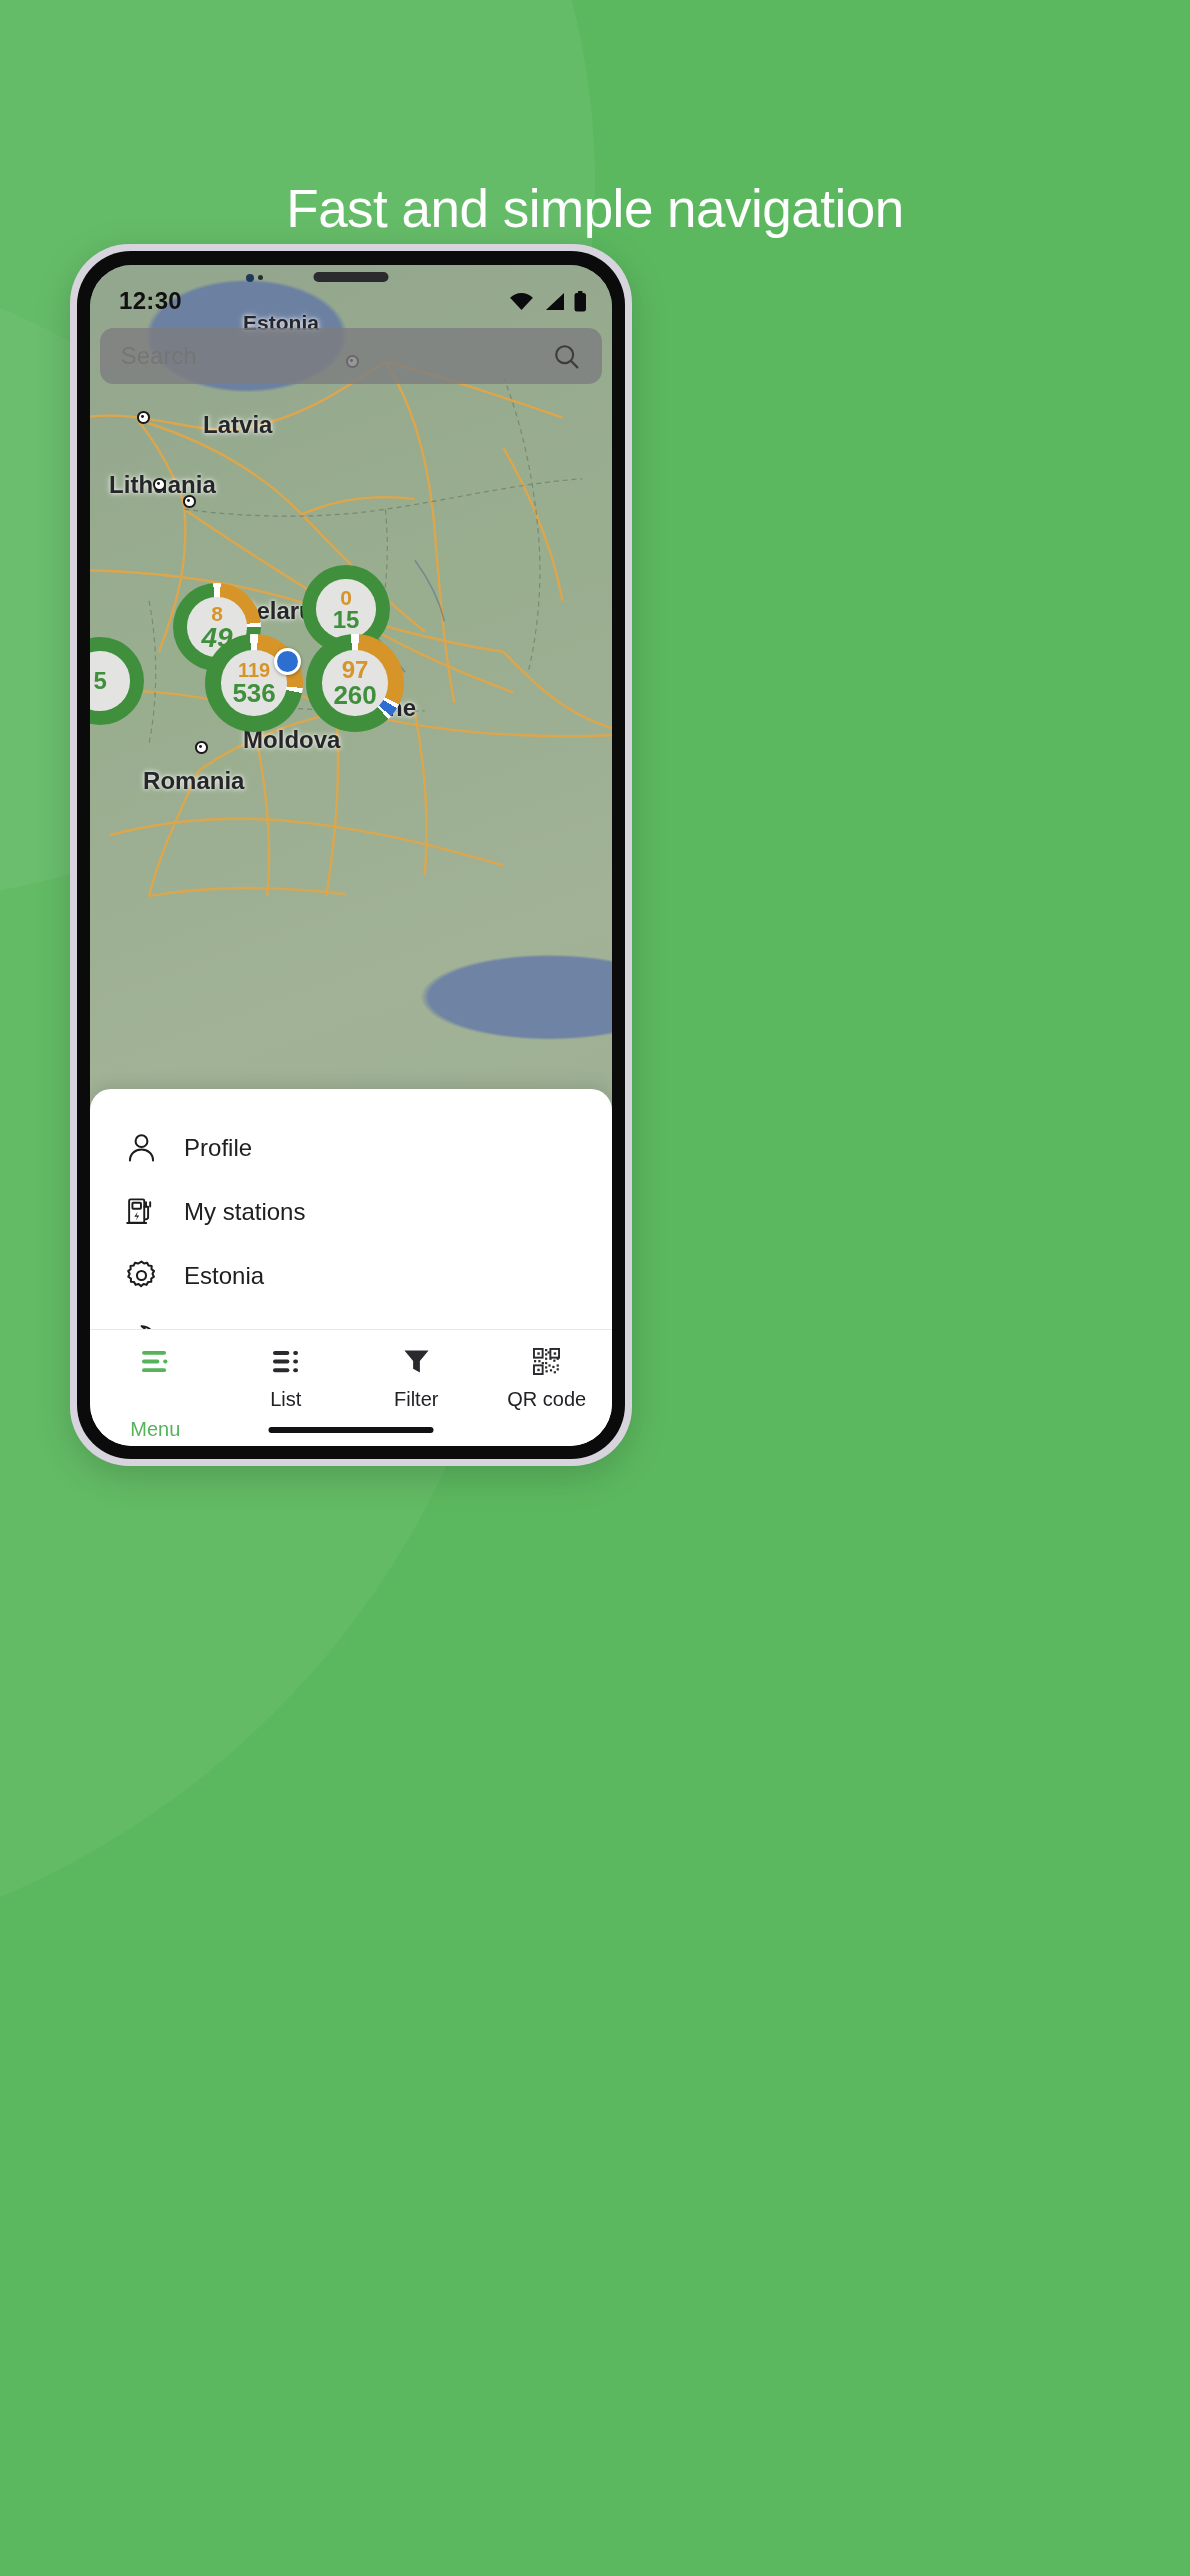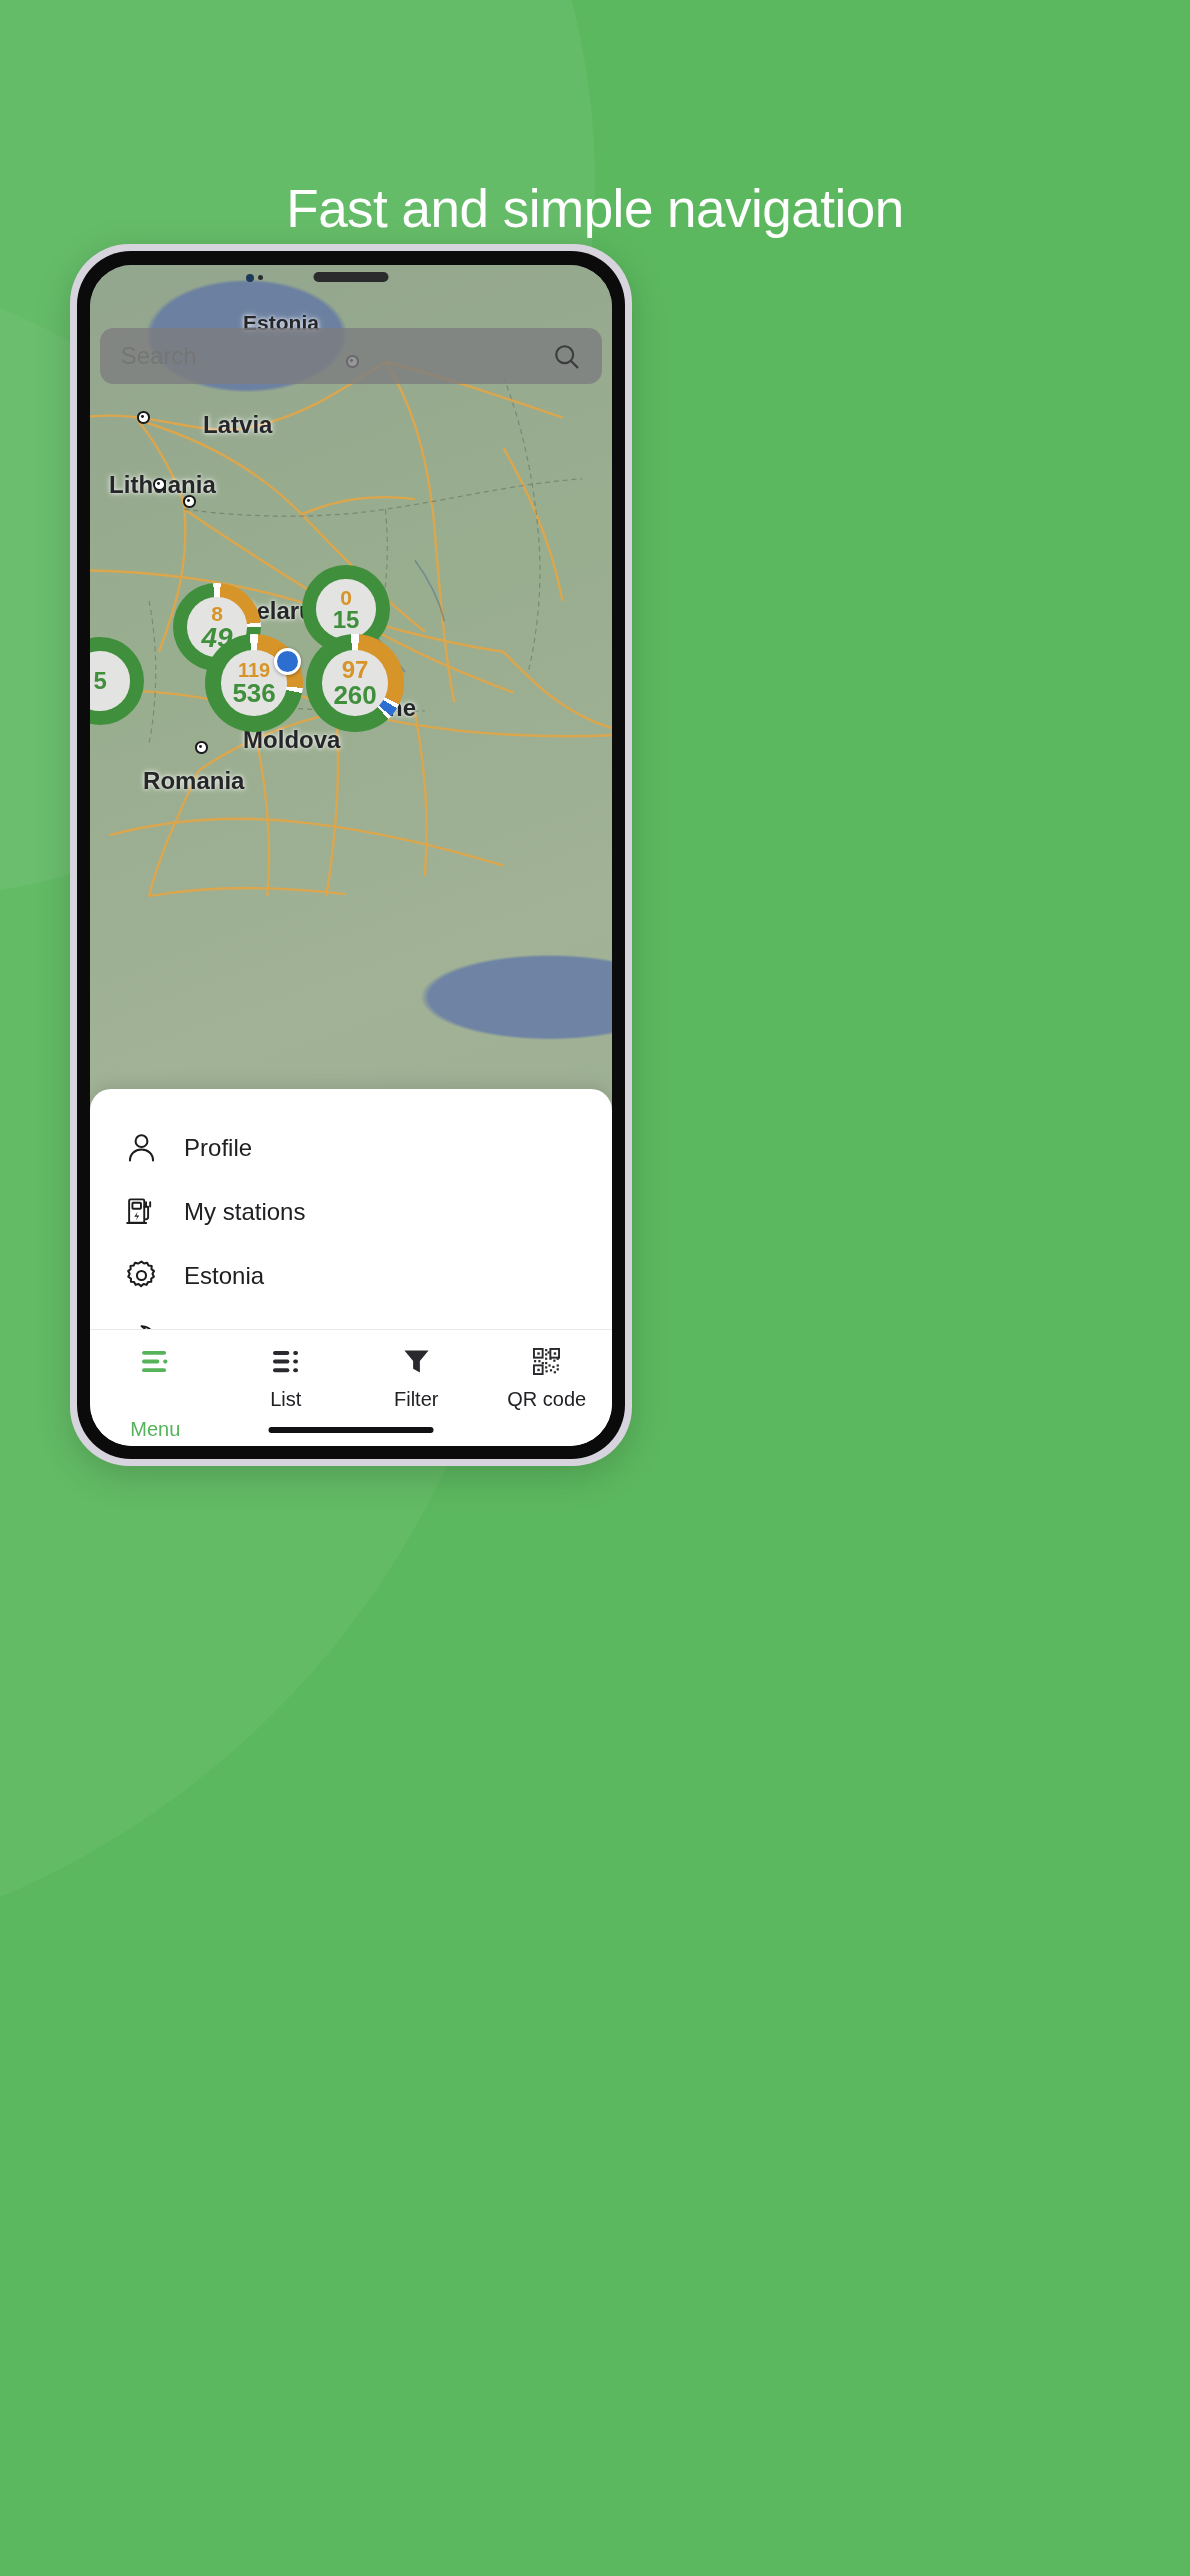--- a/index.html
+++ b/index.html
@@ -370,20 +370,35 @@
           <div class="hole" style="inset:16.3px;"></div>
           <div class="nums">
             <span class="top-num" style="font-size:24px;">97</span>
             <span class="bot-num" style="font-size:26px;">260</span>
           </div>
         </div>
 
         <div class="blue-dot" style="left:184px; top:383px;"></div>
       </div>
 
+      <div class="statusbar">
+        <div class="clock">12:30</div>
+        <div class="status-icons">
+          <svg width="25" height="19" viewBox="0 0 26 20">
+            <path d="M13 19 L1 6 C4.4 2.6 8.6 1 13 1 C17.4 1 21.6 2.6 25 6 Z" fill="#0b0b0d"></path>
+          </svg>
+          <svg width="23" height="19" viewBox="0 0 24 20">
+            <path d="M22 1 L22 19 L3 19 Z" fill="#0b0b0d"></path>
+          </svg>
+          <svg width="12.5" height="21" viewBox="0 0 13 22">
+            <rect x="4" y="0" width="5" height="2.4" rx="1" fill="#0b0b0d"></rect>
+            <rect x="0.5" y="2" width="12" height="19.5" rx="2.4" fill="#0b0b0d"></rect>
+          </svg>
+        </div>
+      </div>
 
       <div class="searchbar">
         <input class="search-placeholder" style="background: transparent; border: none; outline: none; font-family: &quot;Liberation Sans&quot;, sans-serif;" placeholder="Search">
         <svg width="29" height="29" viewBox="0 0 24 24" fill="none" stroke="#3c3c3e" stroke-width="1.8">
           <circle cx="10.5" cy="10.5" r="7"></circle>
           <line x1="15.6" y1="15.6" x2="21" y2="21" stroke-linecap="round"></line>
         </svg>
       </div>
 
       <div class="sheet">

